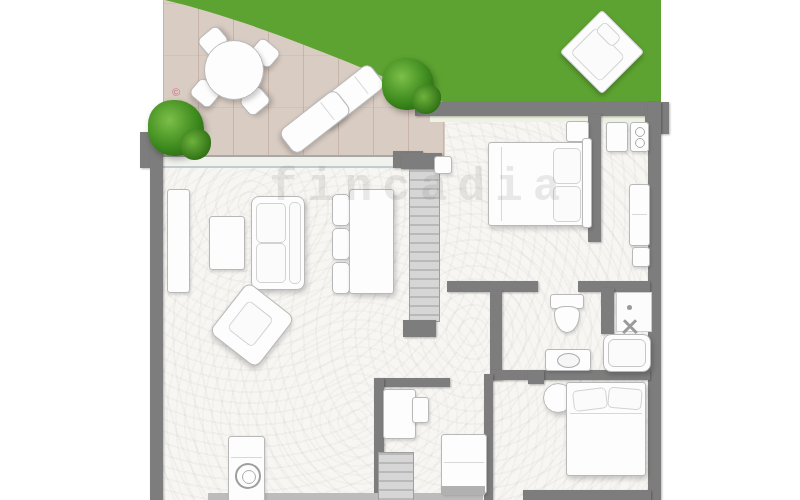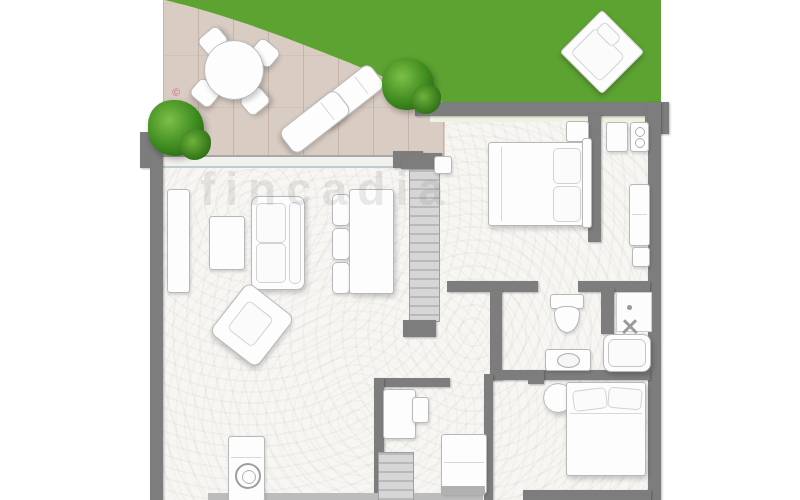--- a/index.html
+++ b/index.html
@@ -33,21 +33,21 @@
     border-radius:50% 42% 55% 48%;
     background:radial-gradient(circle at 40% 40%, #6db23c, #2a6a12 80%);}
   .circle{border-radius:50%;}
   .inner-line{position:absolute;background:#d8d8d8;}
   .cushion{position:absolute;background:#fbfbfb;border:1px solid #d2d2d2;border-radius:5px;}
   .tubinner{position:absolute;left:4px;top:4px;right:4px;bottom:4px;border:1px solid #c6c6c6;border-radius:6px;background:#fbfbfb;}
   .cross{position:absolute;width:18px;height:18px;transform:rotate(45deg);}
   .cross::before{content:"";position:absolute;left:0;top:7px;width:18px;height:3px;background:#9a9a9a;}
   .cross::after{content:"";position:absolute;left:7px;top:0;width:3px;height:18px;background:#9a9a9a;}
   .watermark{position:absolute;font-weight:700;font-size:46px;letter-spacing:10px;
-    color:rgba(115,115,115,.15);text-align:left;user-select:none;}
+    color:rgba(115,115,115,.15);text-align:center;user-select:none;font-family:Liberation Mono, monospace;}
   .pinkmark{position:absolute;font-size:11px;font-weight:700;color:rgba(214,110,140,.8);transform:rotate(-12deg);}
 </style>
 </head>
 <body>
 
 <div class="stage">
 
   <div class="floor" style="left:163px;top:100px;width:485px;height:400px;"></div>
 
   <div class="deck" style="left:163px;top:0;width:282px;height:160px;"></div>

